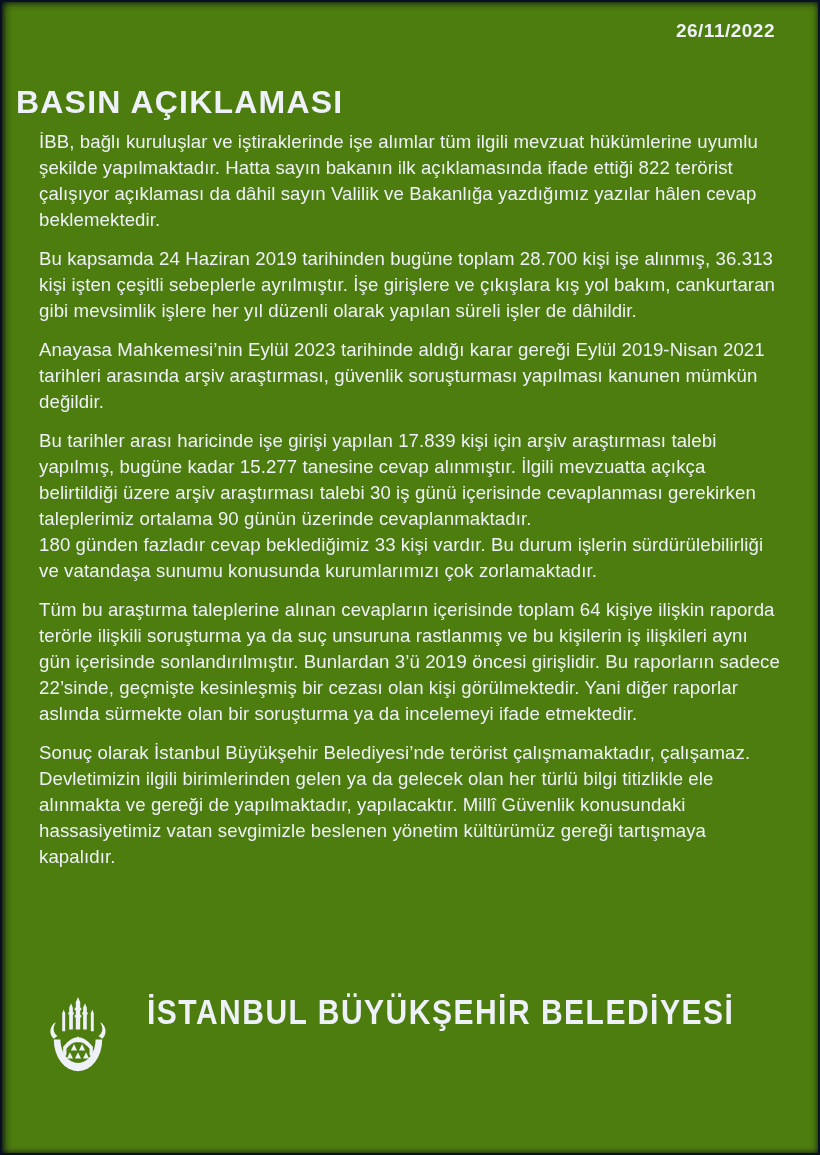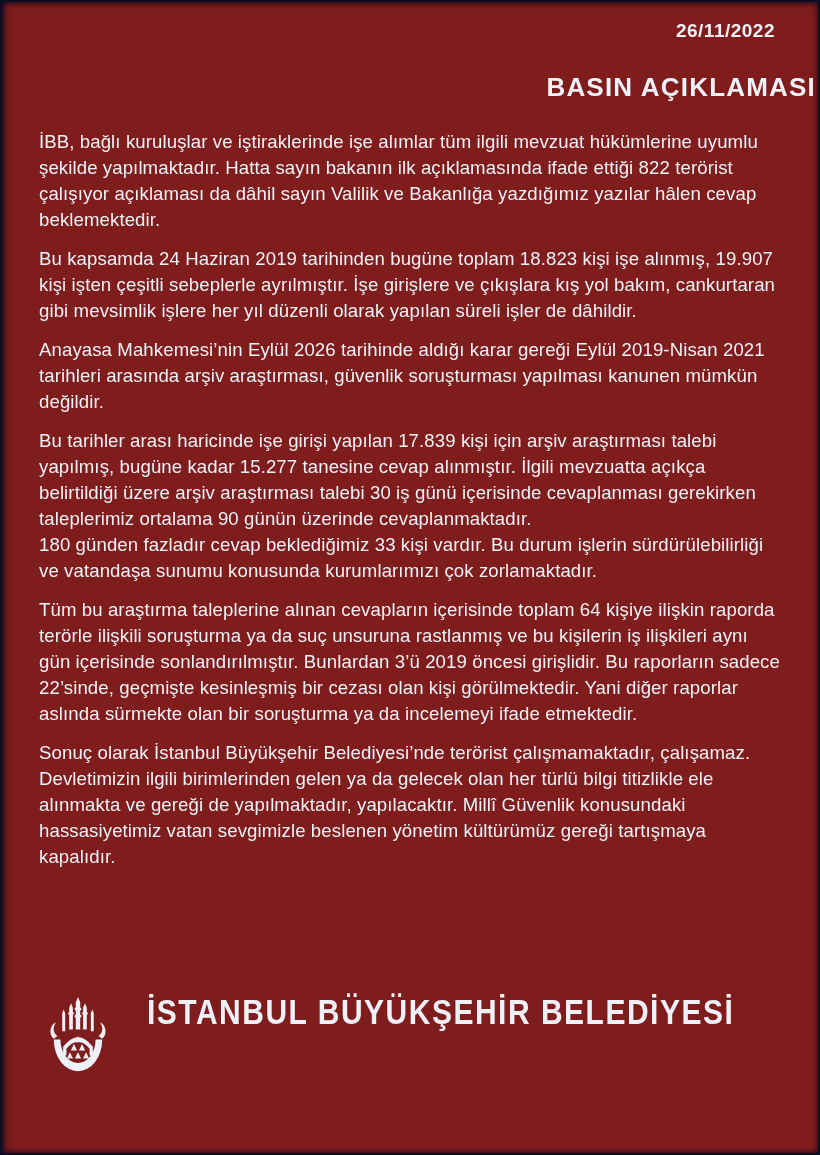--- a/index.html
+++ b/index.html
@@ -1,40 +1,40 @@
 <!DOCTYPE html>
 <html lang="tr"><head>
 <meta charset="utf-8">
 <style>
   html,body{margin:0;padding:0;background:#10235c;}
   .page{
     position:relative;
     width:820px;height:1155px;
-    background:#7f1d1d;
+    background:#4d7c0f;
     font-family:"Liberation Sans","DejaVu Sans",sans-serif;
     color:#eef1f8;
     overflow:hidden;
   }
   .edge{
     position:absolute;inset:0;pointer-events:none;z-index:5;
     box-shadow:
       inset 0 0 0 2px rgba(8,14,38,0.85),
       inset 7px 0 7px -3px rgba(5,10,30,0.95),
       inset -5px 0 6px -3px rgba(5,10,30,0.8),
       inset 0 6px 7px -3px rgba(5,10,30,0.85),
       inset 0 -5px 6px -3px rgba(5,10,30,0.8);
   }
   .date{
     position:absolute;top:20px;right:45px;
     font-size:19px;font-weight:700;letter-spacing:0.5px;
   }
   .title{
-    position:absolute;top:68px;left:0;right:0;margin:4px;
-    text-align:right;
-    font-size:26px;font-weight:700;letter-spacing:1.2px;
+    position:absolute;top:68px;left:0;right:0;margin:16px;
+    text-align:left;
+    font-size:32px;font-weight:700;letter-spacing:1.2px;
   }
   .body{
     position:absolute;top:129px;left:39px;right:37px;
     font-size:18.6px;line-height:26px;letter-spacing:0.1px;
     font-weight:500;
   }
   .body p{
     margin:0 0 13px 0;
     white-space:pre-line;
   }
@@ -55,22 +55,22 @@
 <body>
 
 <div class="page">
 
   <div class="date">26/11/2022</div>
 
   <h1 class="title">BASIN AÇIKLAMASI</h1>
 
   <div class="body">
     <p>İBB, bağlı kuruluşlar ve iştiraklerinde işe alımlar tüm ilgili mevzuat hükümlerine uyumlu şekilde yapılmaktadır. Hatta sayın bakanın ilk açıklamasında ifade ettiği 822 terörist çalışıyor açıklaması da dâhil sayın Valilik ve Bakanlığa yazdığımız yazılar hâlen cevap beklemektedir.</p>
-    <p>Bu kapsamda 24 Haziran 2019 tarihinden bugüne toplam 18.823 kişi işe alınmış, 19.907 kişi işten çeşitli sebeplerle ayrılmıştır. İşe girişlere ve çıkışlara kış yol bakım, cankurtaran gibi mevsimlik işlere her yıl düzenli olarak yapılan süreli işler de dâhildir.</p>
-    <p>Anayasa Mahkemesi’nin Eylül 2026 tarihinde aldığı karar gereği Eylül 2019-Nisan 2021 tarihleri arasında arşiv araştırması, güvenlik soruşturması yapılması kanunen mümkün değildir.</p>
+    <p>Bu kapsamda 24 Haziran 2019 tarihinden bugüne toplam 28.700 kişi işe alınmış, 36.313 kişi işten çeşitli sebeplerle ayrılmıştır. İşe girişlere ve çıkışlara kış yol bakım, cankurtaran gibi mevsimlik işlere her yıl düzenli olarak yapılan süreli işler de dâhildir.</p>
+    <p>Anayasa Mahkemesi’nin Eylül 2023 tarihinde aldığı karar gereği Eylül 2019-Nisan 2021 tarihleri arasında arşiv araştırması, güvenlik soruşturması yapılması kanunen mümkün değildir.</p>
     <p>Bu tarihler arası haricinde işe girişi yapılan 17.839 kişi için arşiv araştırması talebi yapılmış, bugüne kadar 15.277 tanesine cevap alınmıştır. İlgili mevzuatta açıkça belirtildiği üzere arşiv araştırması talebi 30 iş günü içerisinde cevaplanması gerekirken taleplerimiz ortalama 90 günün üzerinde cevaplanmaktadır.
 180 günden fazladır cevap beklediğimiz 33 kişi vardır. Bu durum işlerin sürdürülebilirliği ve vatandaşa sunumu konusunda kurumlarımızı çok zorlamaktadır.</p>
     <p>Tüm bu araştırma taleplerine alınan cevapların içerisinde toplam 64 kişiye ilişkin raporda terörle ilişkili soruşturma ya da suç unsuruna rastlanmış ve bu kişilerin iş ilişkileri aynı gün içerisinde sonlandırılmıştır. Bunlardan 3’ü 2019 öncesi girişlidir. Bu raporların sadece 22’sinde, geçmişte kesinleşmiş bir cezası olan kişi görülmektedir. Yani diğer raporlar aslında sürmekte olan bir soruşturma ya da incelemeyi ifade etmektedir.</p>
     <p>Sonuç olarak İstanbul Büyükşehir Belediyesi’nde terörist çalışmamaktadır, çalışamaz. Devletimizin ilgili birimlerinden gelen ya da gelecek olan her türlü bilgi titizlikle ele alınmakta ve gereği de yapılmaktadır, yapılacaktır. Millî Güvenlik konusundaki hassasiyetimiz vatan sevgimizle beslenen yönetim kültürümüz gereği tartışmaya kapalıdır.</p>
   </div>
 
   <div class="footer">
     <svg class="logo" width="66" height="78" viewBox="0 0 90 86" preserveAspectRatio="none" fill="#eef1f8" xmlns="http://www.w3.org/2000/svg" aria-hidden="true">
 
       <path d="M12,48 A33,35 0 0 0 78,48 L69,48 A24,26 0 0 1 21,48 Z"></path>

